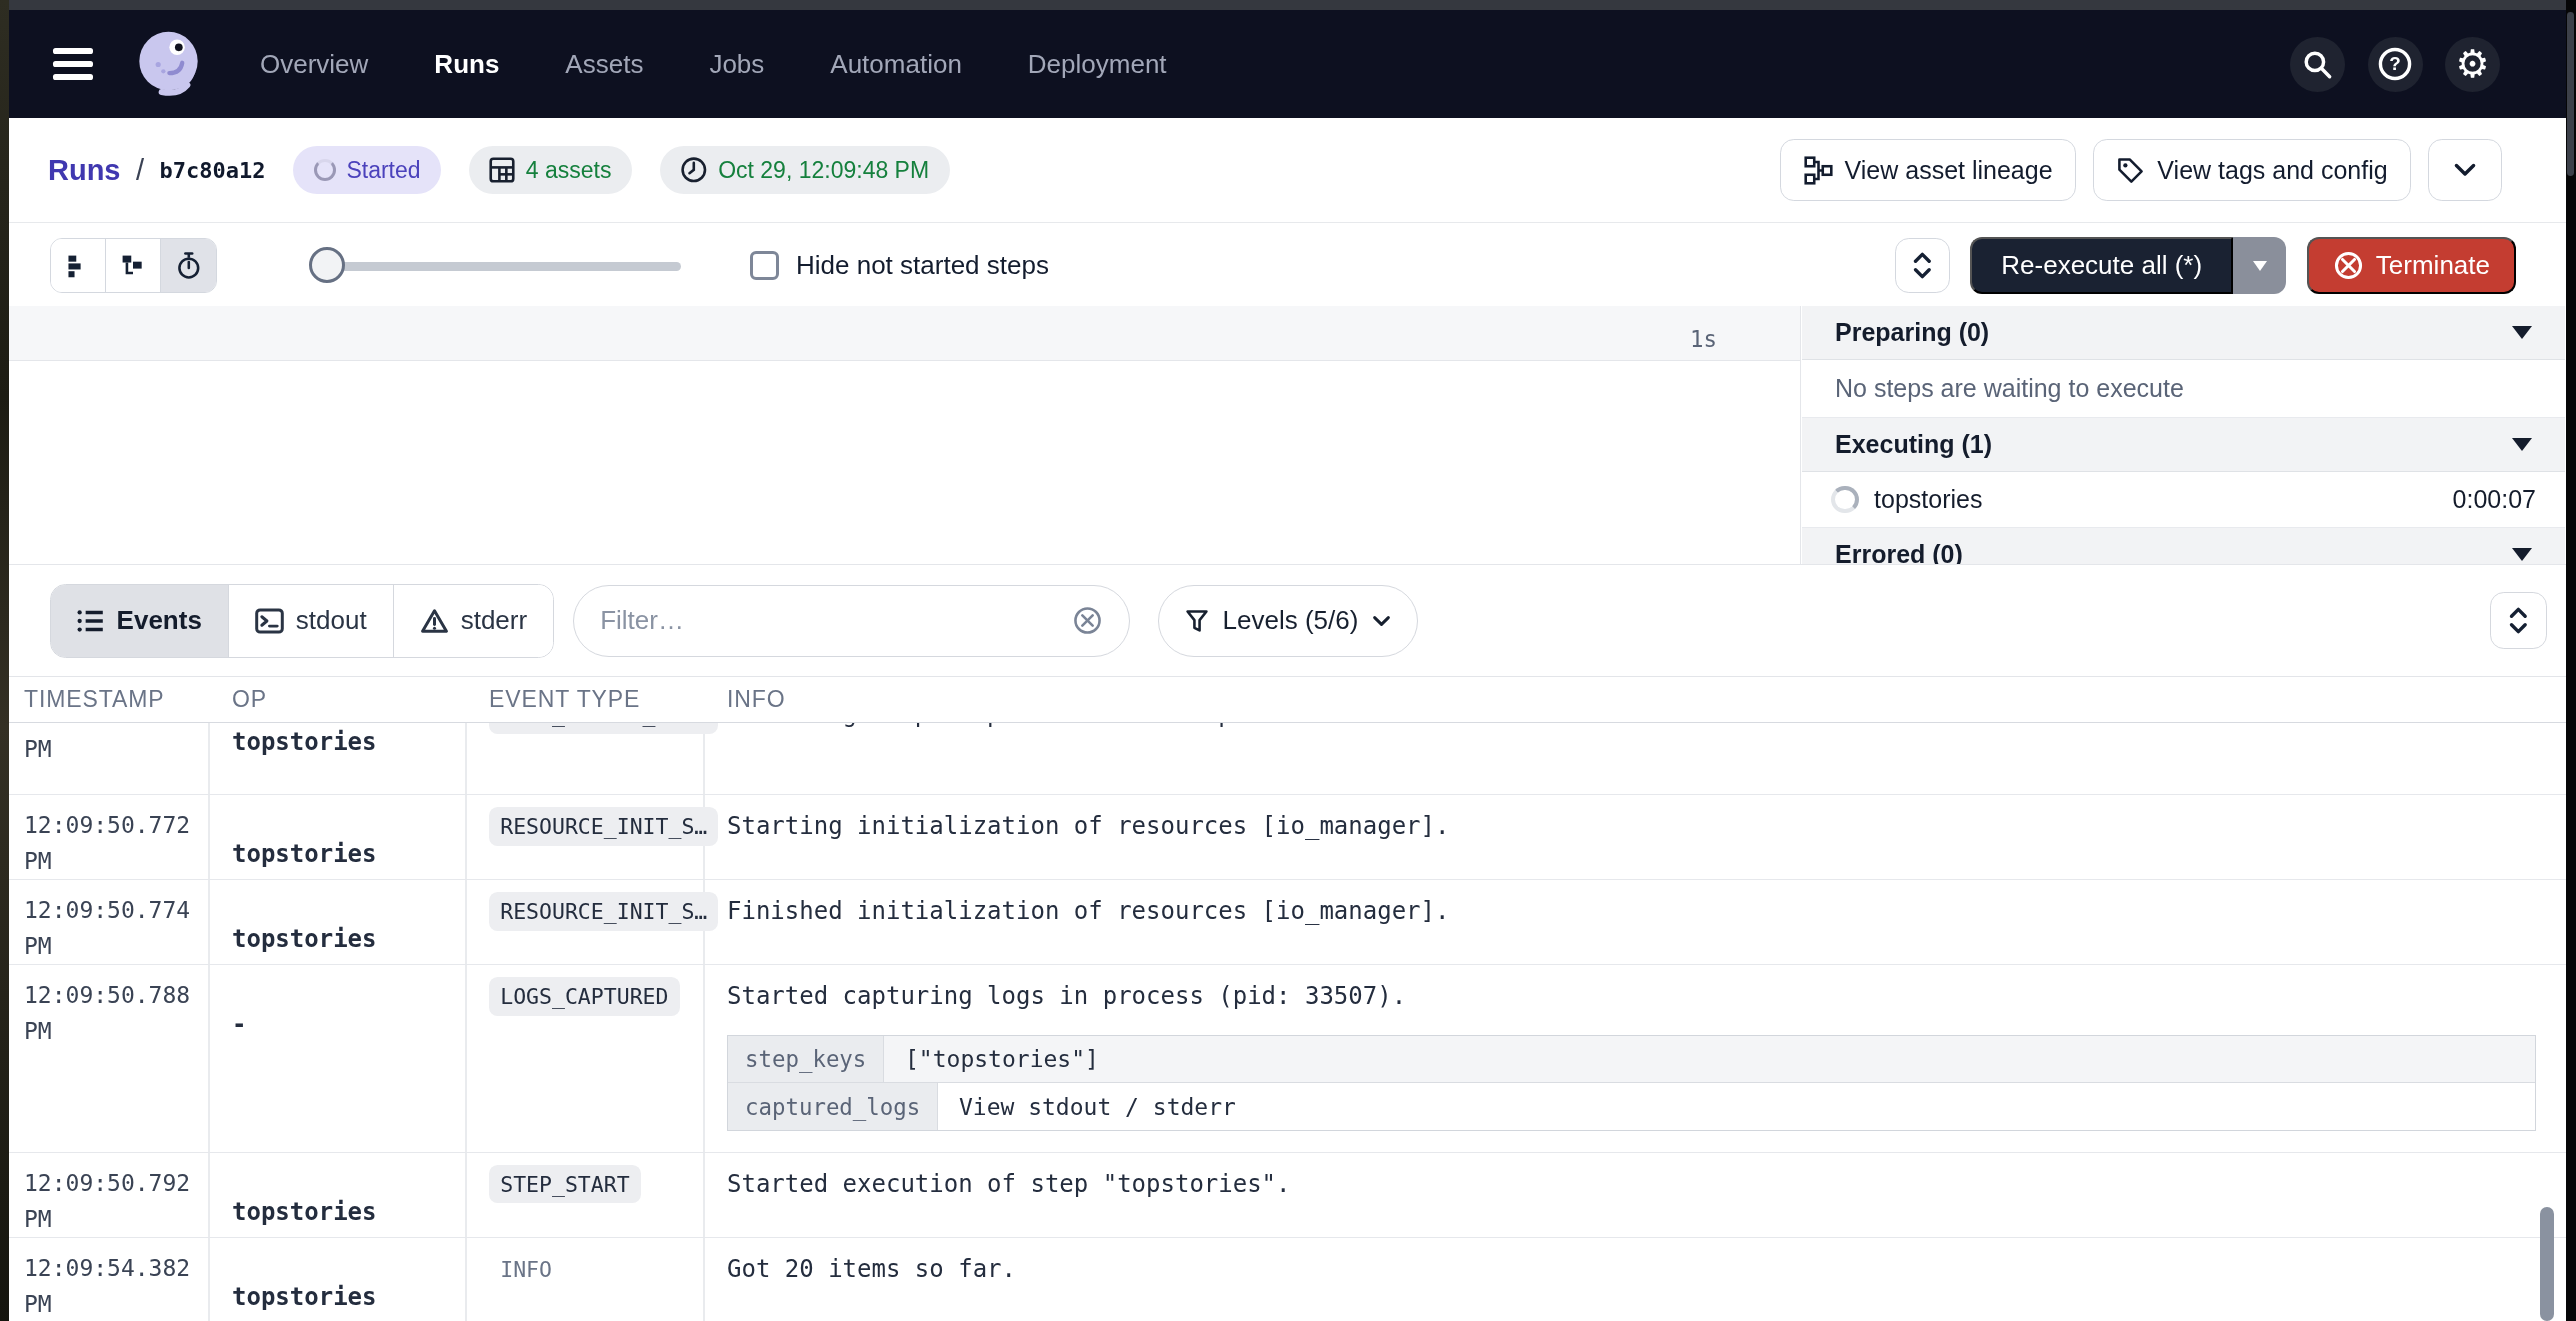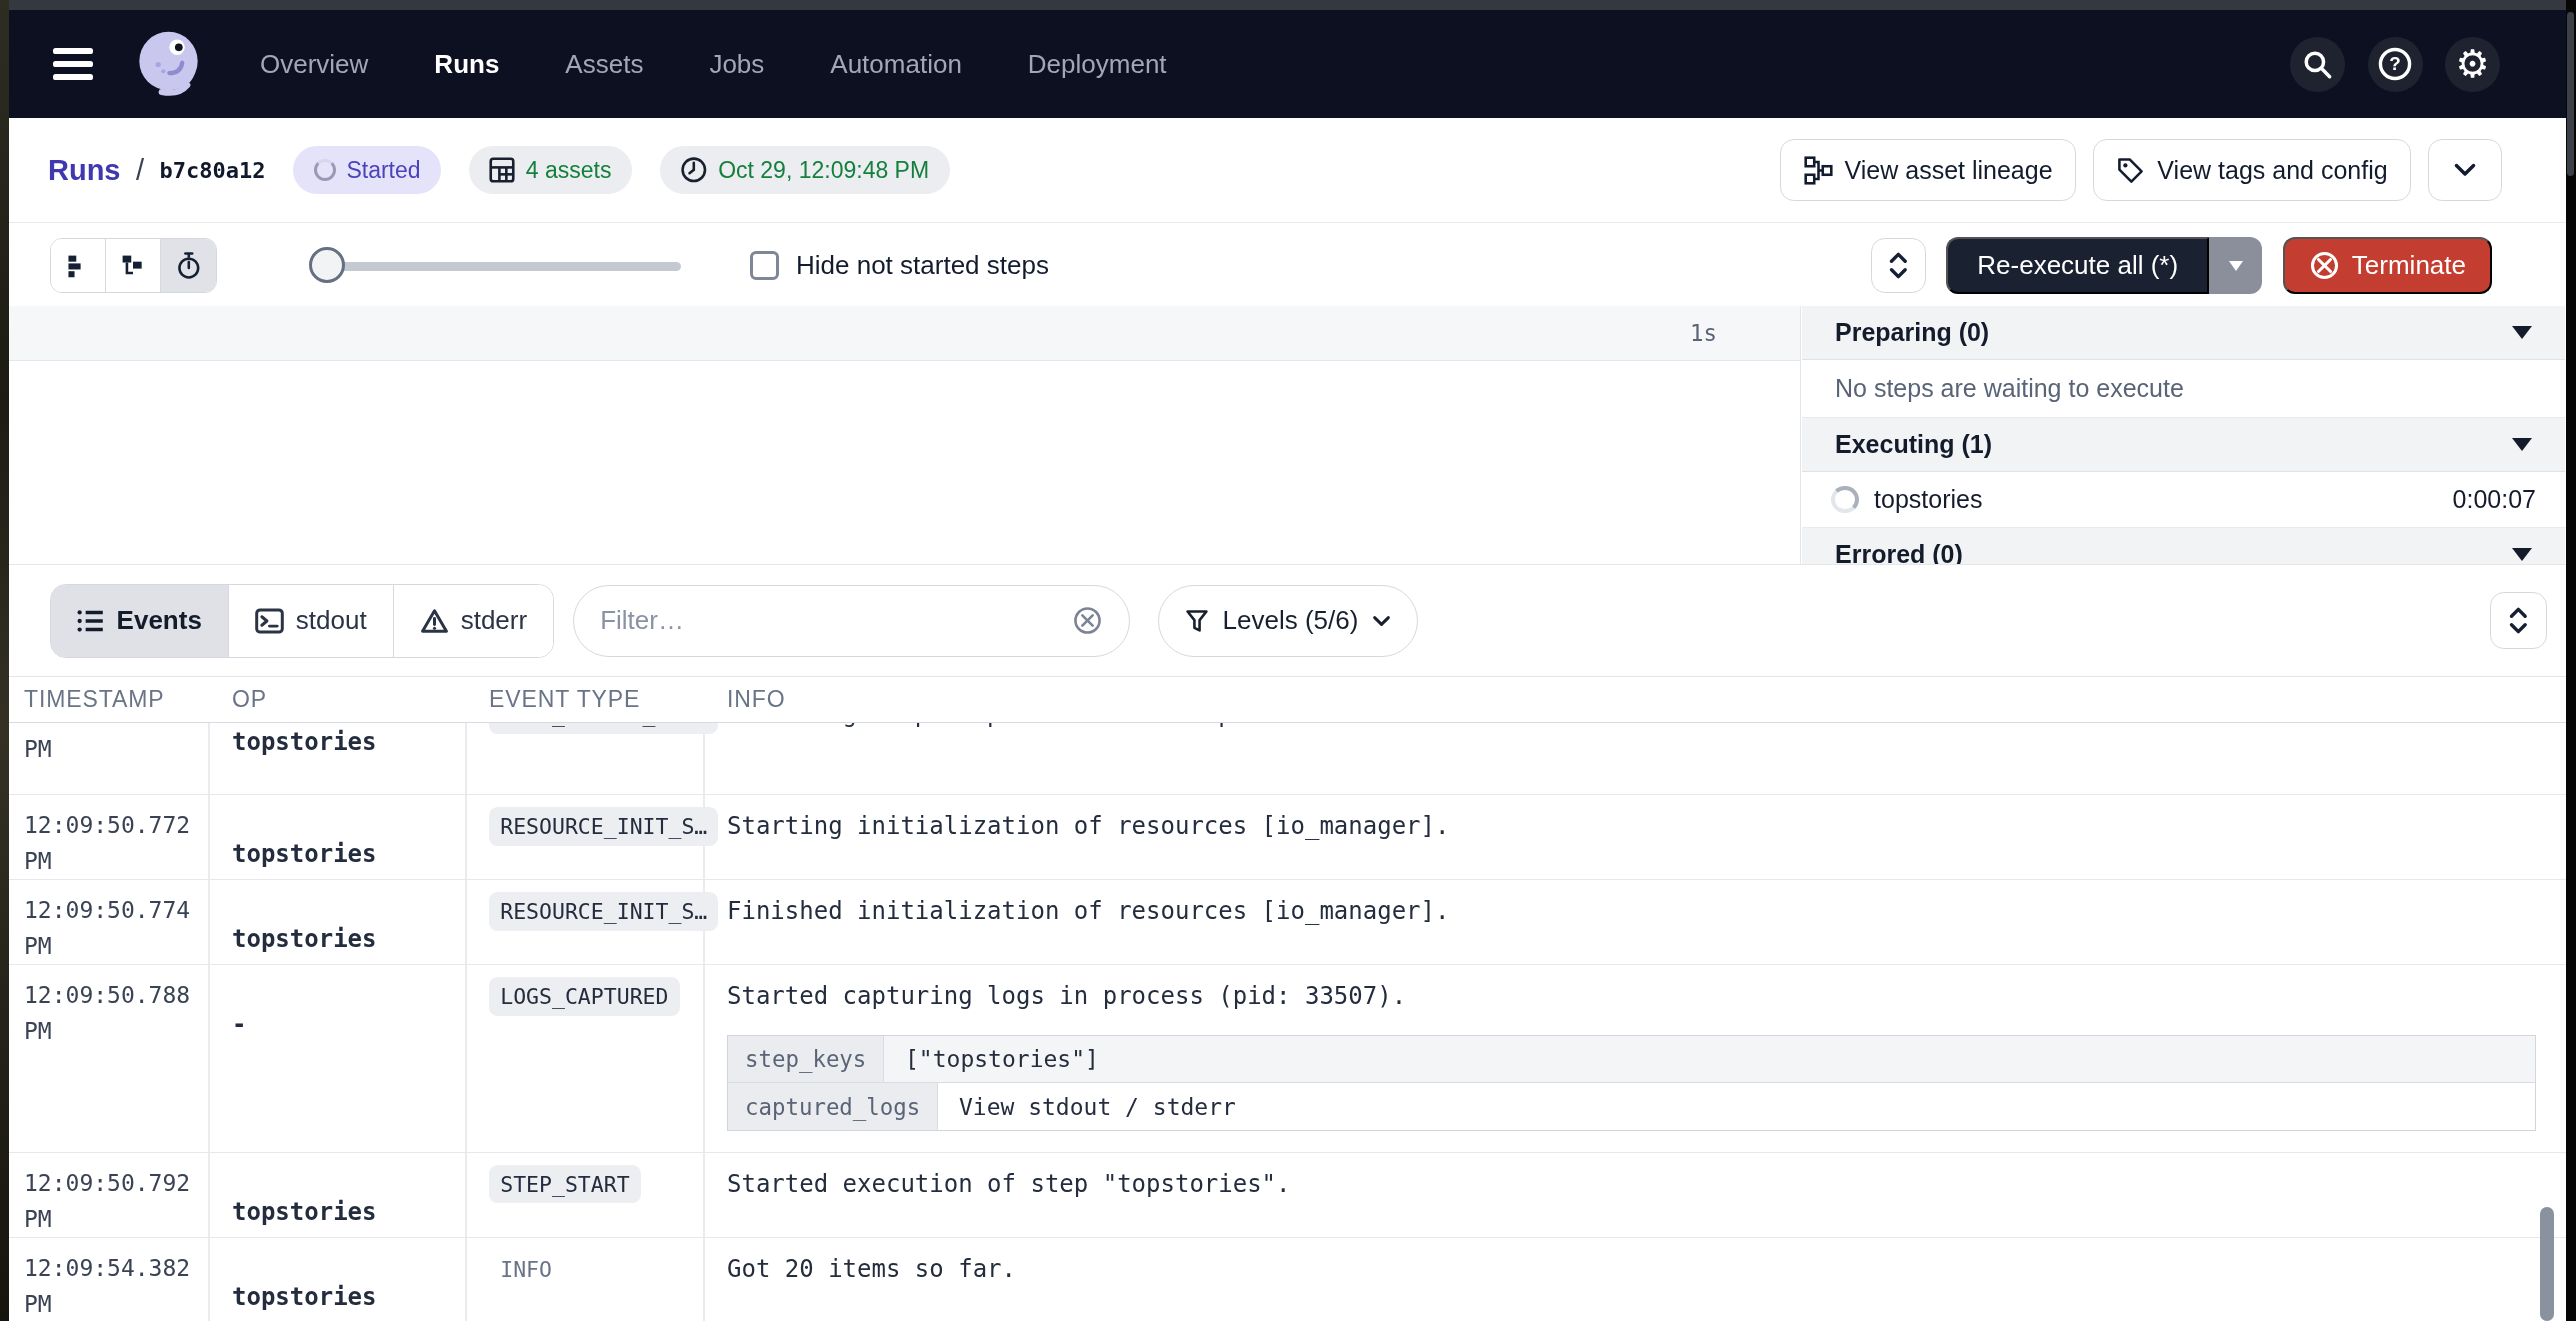--- a/index.html
+++ b/index.html
@@ -43,31 +43,31 @@
   #toolbar-row { position:absolute; top:225px; left:0; width:2576px; height:81px; background:#fff; display:flex; align-items:center; }
   .seg-group { margin-left:50px; display:flex; border:1.7px solid #d4d8df; border-radius:12px; overflow:hidden; }
   .seg { width:55px; height:53px; background:#fff; display:flex; align-items:center; justify-content:center; border-right:1.7px solid #d4d8df; cursor:pointer; }
   .seg:last-child { border-right:none; }
   .seg.active { background:#e0e2e8; }
   .slider-wrap { position:relative; margin-left:102px; width:362px; height:38px; }
   .slider-track { position:absolute; left:0; right:0; top:15.5px; height:8.6px; background:#c5cad2; border-radius:5.2px; }
   .slider-thumb { position:absolute; left:-10.3px; top:0.9px; width:36px; height:36px; border-radius:50%; background:#f2f3f5; border:3.4px solid #667083; cursor:pointer; }
   .chk { width:29px; height:29px; border:3.4px solid #7e8798; border-radius:6px; background:#fff; flex:0 0 auto; cursor:pointer; }
   .chk-label { font-size:26px; color:#131c2e; margin-left:17px; }
-  .toolbar-right { margin-left:auto; margin-right:84px; display:flex; align-items:center; gap:20.7px;border-radius:21px; }
+  .toolbar-right { margin-left:auto; margin-right:60px; display:flex; align-items:center; gap:20.7px;border-radius:21px; }
   .btn-dark { height:57px; background:#1a2232; color:#fff; font-size:26px; border-radius:12px 0 0 12px; display:flex; align-items:center; padding:0 29px; cursor:pointer; }
   .btn-dark-caret { height:57px; width:53px; background:#8a8f9b; border-radius:0 12px 12px 0; display:flex; align-items:center; justify-content:center; cursor:pointer; }
   .caret-down { width:0; height:0; border-left:9.5px solid transparent; border-right:9.5px solid transparent; border-top:12px solid #fff; }
   .btn-danger { height:57px; background:#c43d31; color:#fff; font-size:26px; border-radius:12px; display:flex; align-items:center; gap:12px; padding:0 24px; cursor:pointer; }
 
   
   #gantt { position:absolute; top:306px; left:0; width:2576px; height:258px; }
   .gantt-left { position:absolute; left:0; top:0; width:1801px; height:258px; background:#fff; border-right:1.7px solid #e4e6ea; overflow:hidden; }
   .g-timebar { position:absolute; left:0; top:0; width:1801px; height:55px; background:#f6f7f9; border-bottom:1.7px solid #e4e6ea; }
-  .g-tick { position:absolute; top:14px; left:1690px; font-size:22.4px; color:#5a6477; }
+  .g-tick { position:absolute; top:20px; left:1690px; font-size:22.4px; color:#5a6477; }
 
   
   .steps-panel { position:absolute; left:1802px; top:0; width:763px; height:258px; background:#fff; overflow:hidden; }
   .sp-header { position:absolute; left:0; width:763px; height:54px; background:#f2f3f5; border-bottom:1.7px solid #dfe2e6; display:flex; align-items:center; cursor:pointer; }
   .sp-header .t { font-size:25px; font-weight:bold; color:#141c2c; margin-left:33px; }
   .sp-caret { margin-left:auto; margin-right:33px; width:0; height:0; border-left:10.3px solid transparent; border-right:10.3px solid transparent; border-top:13px solid #141c2c; }
   .sp-empty { position:absolute; left:0; top:54px; width:763px; height:58px; display:flex; align-items:center; font-size:25px; color:#5a6477; padding-left:33px; border-bottom:1.7px solid #e8eaee; }
   .sp-run { position:absolute; left:0; top:166px; width:763px; height:56px; display:flex; align-items:center; padding:0 29px; border-bottom:1.7px solid #e8eaee; cursor:pointer; }
   .sp-run .nm { font-size:25px; color:#141c2c; margin-left:15.5px; }
   .sp-run .tm { margin-left:auto; font-size:25px; color:#141c2c; }

